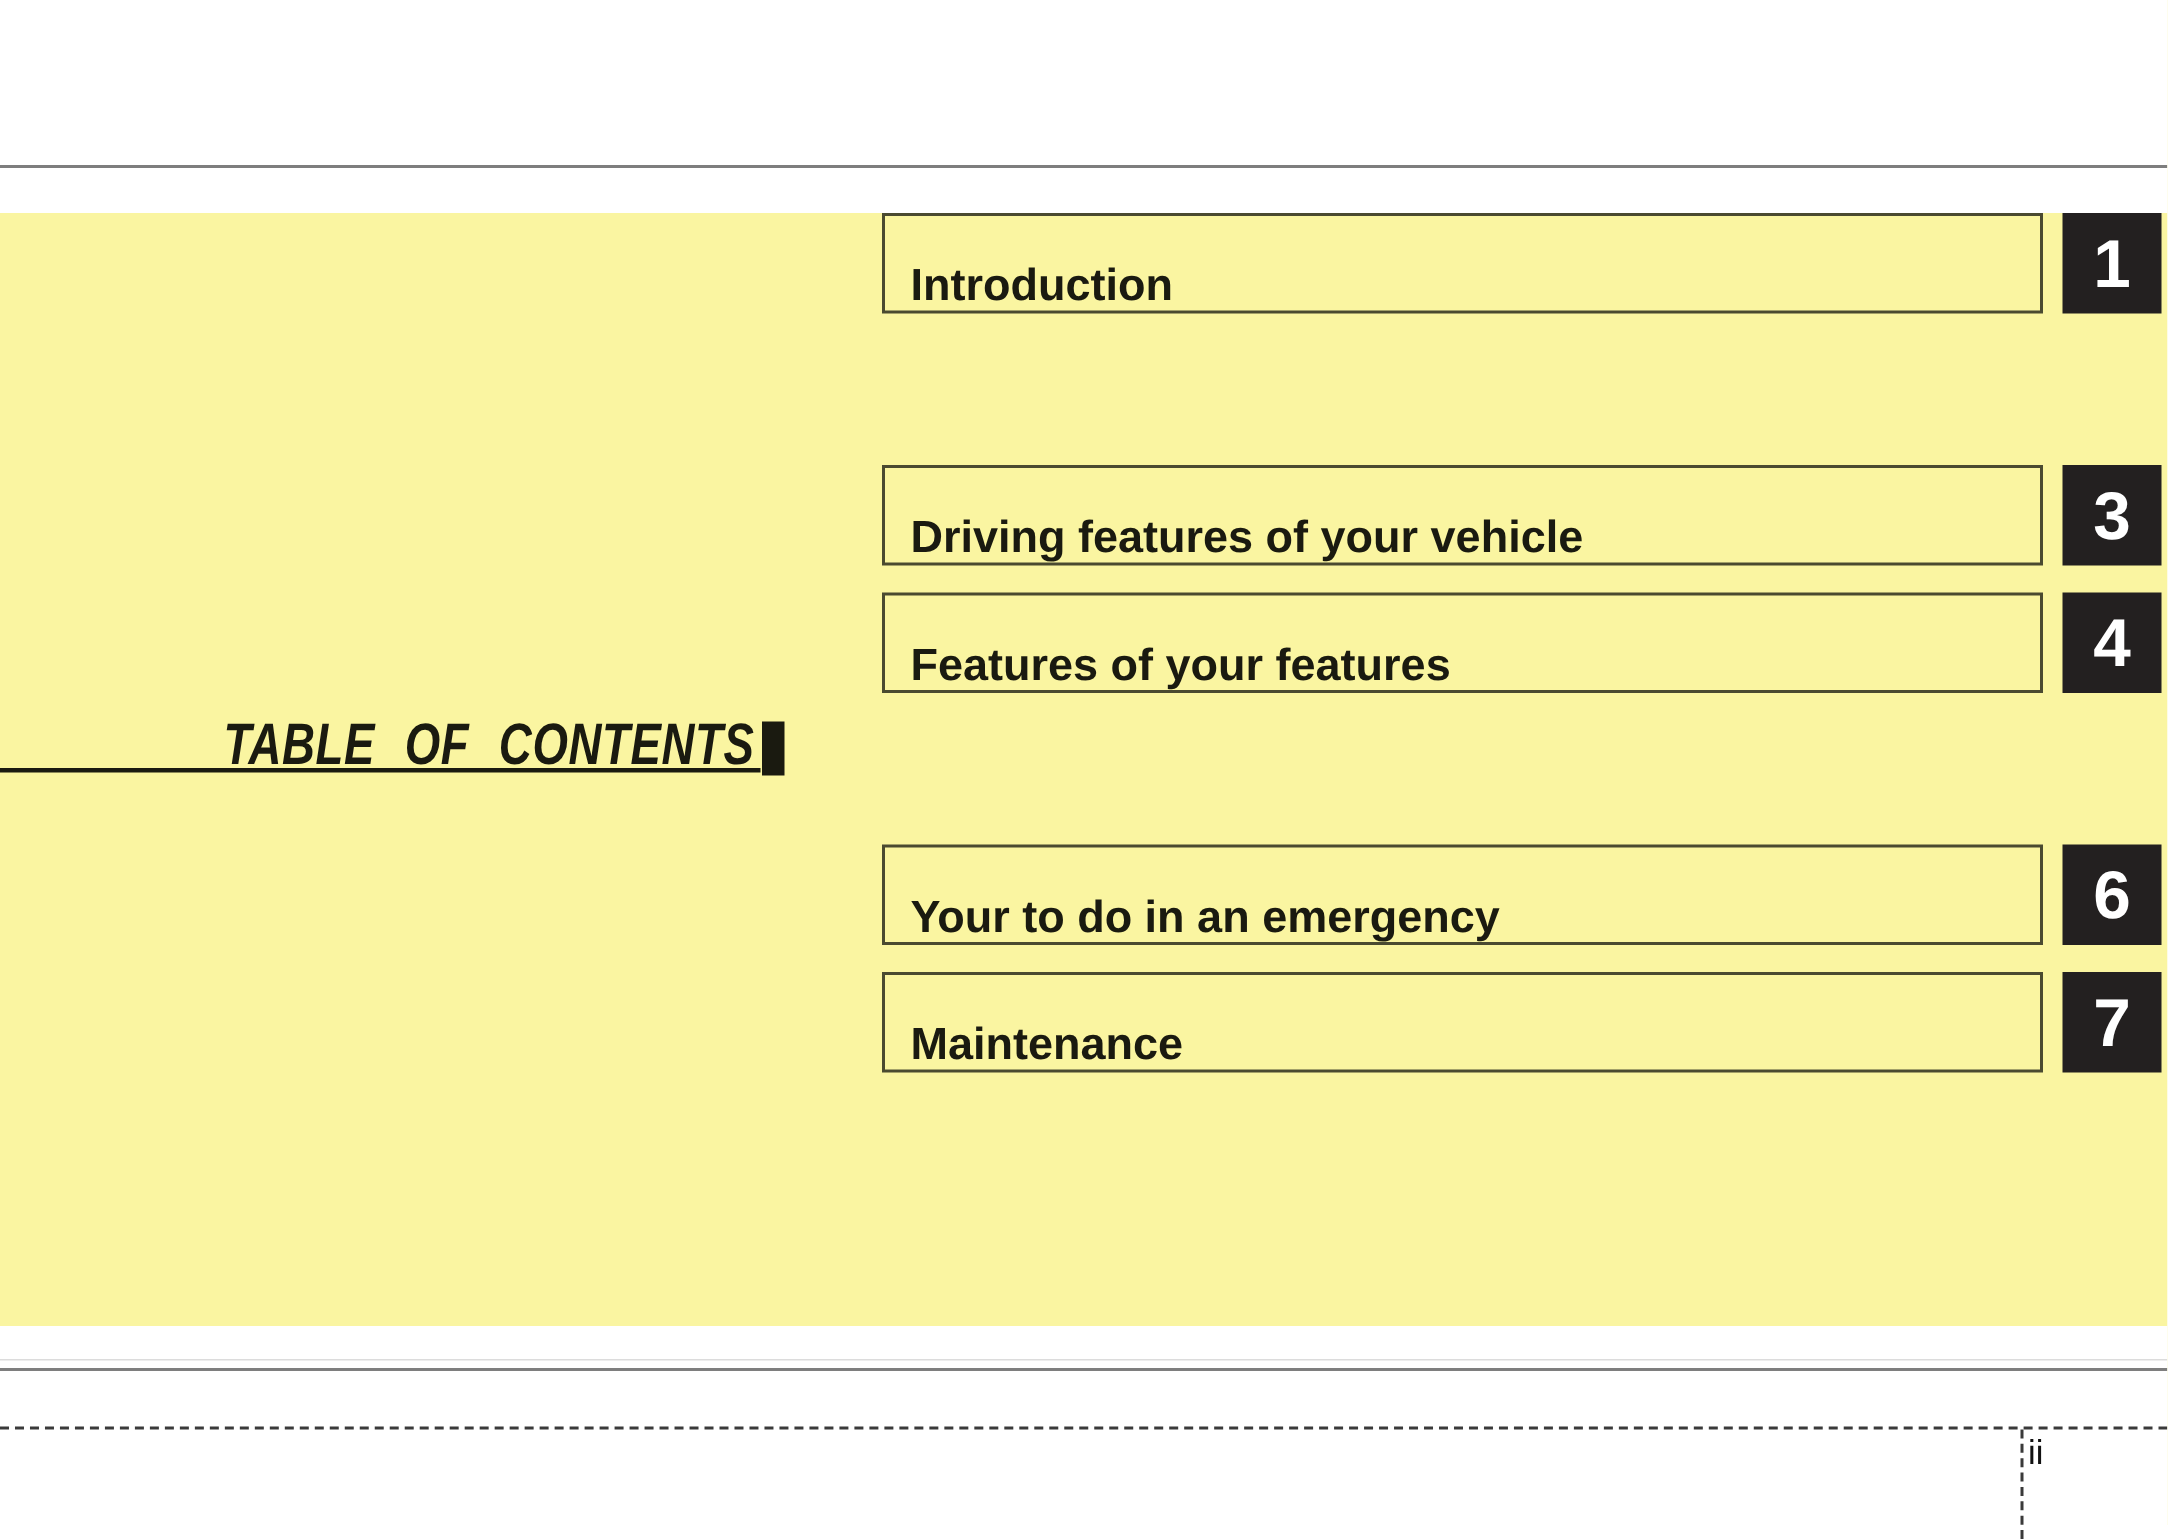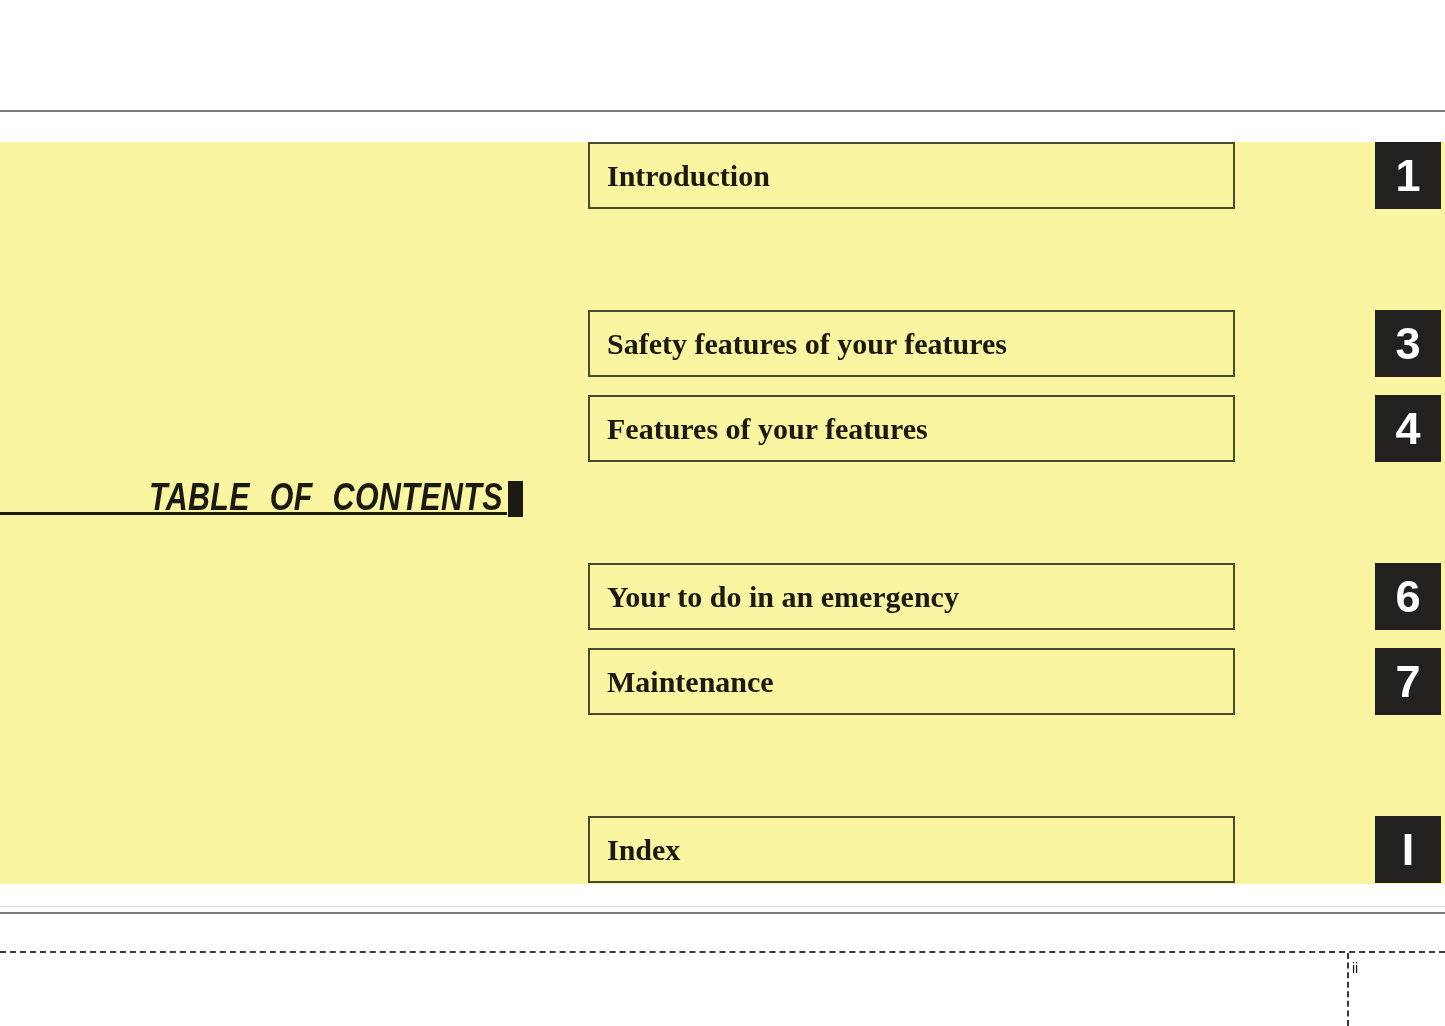--- a/index.html
+++ b/index.html
@@ -47,27 +47,26 @@
     background: var(--ink_black);
   }
   .toc-title-bullet {
     position: absolute; left: 508px; top: 481px; width: 15px; height: 36px;
     background: var(--ink_black);
   }
   
   .toc-row { position: absolute; left: 588px; width: 853px; height: 67px; }
   .toc-box {
     position: absolute; left: 0; top: 0;
-    width: 647px; height: 67px;
+    width: 774px; height: 67px;
     box-sizing: border-box;
     border: 2px solid var(--box_border);
     background: var(--background_yellow);
     display: flex;
-    align-items: center;
-    font-family: Liberation Serif, serif;
+    align-items: flex-end;
   }
   .toc-label {
     padding-left: 17px;
     font-weight: 700;
     font-size: 30px;
     line-height: 33px;
     color: var(--ink_black);
     white-space: pre-line;
   }
   .toc-tab {
@@ -88,21 +87,21 @@
   .dash-h {
     position: absolute; left: 0; top: 951px; width: 1445px; height: 0;
     border-top: 2px dashed var(--dash_gray);
   }
   .dash-v {
     position: absolute; left: 1347px; top: 953px; height: 73px; width: 0;
     border-left: 2px dashed var(--dash_gray);
   }
   .page-number {
     position: absolute; left: 1352px; top: 957px;
-    font-size: 14px; line-height: 22px;
+    font-size: 23px; line-height: 22px;
     color: #111111;
   }
 </style>
 </head>
 <body>
 
 <div id="page">
 
   <div class="rule-top"></div>
 
@@ -117,21 +116,21 @@
       <span class="toc-label">Introduction</span>
     </div>
     <div class="toc-tab">
       <span>1</span>
     </div>
   </div>
 
 
   <div class="toc-row" style="top:310px">
     <div class="toc-box">
-      <span class="toc-label">Safety features of your features</span>
+      <span class="toc-label">Driving features of your vehicle</span>
     </div>
     <div class="toc-tab">
       <span>3</span>
     </div>
   </div>
 
   <div class="toc-row" style="top:395px">
     <div class="toc-box">
       <span class="toc-label">Features of your features</span>
     </div>
@@ -153,28 +152,20 @@
   <div class="toc-row" style="top:648px">
     <div class="toc-box">
       <span class="toc-label">Maintenance</span>
     </div>
     <div class="toc-tab">
       <span>7</span>
     </div>
   </div>
 
 
-  <div class="toc-row" style="top:816px">
-    <div class="toc-box">
-      <span class="toc-label">Index</span>
-    </div>
-    <div class="toc-tab">
-      <span>I</span>
-    </div>
-  </div>
 
   <div class="rule-bottom-faint"></div>
   <div class="rule-bottom"></div>
 
   <div class="dash-h"></div>
   <div class="dash-v"></div>
 
   <div class="page-number">ii</div>
 
 </div>

